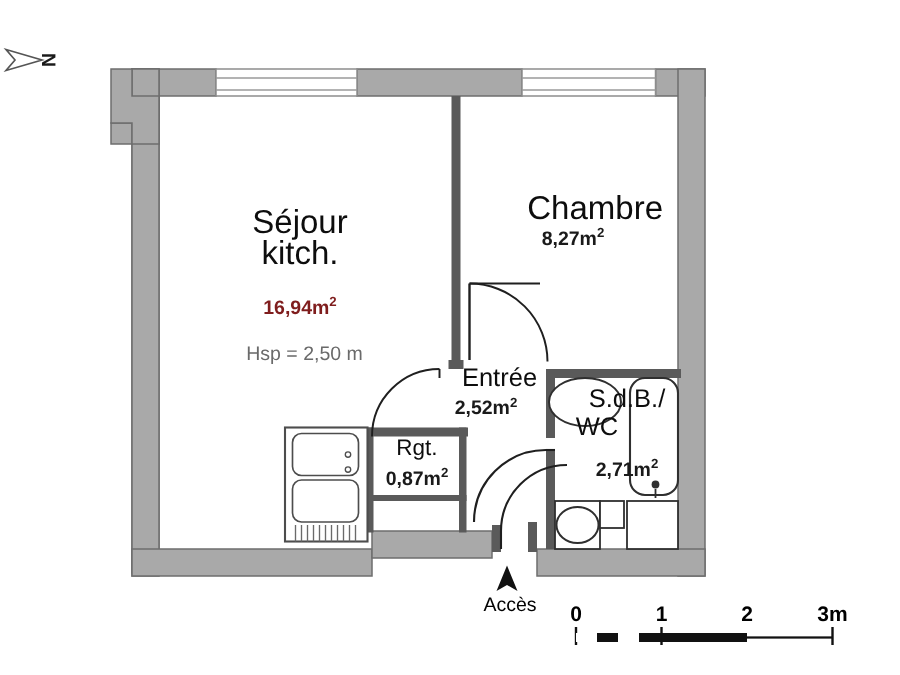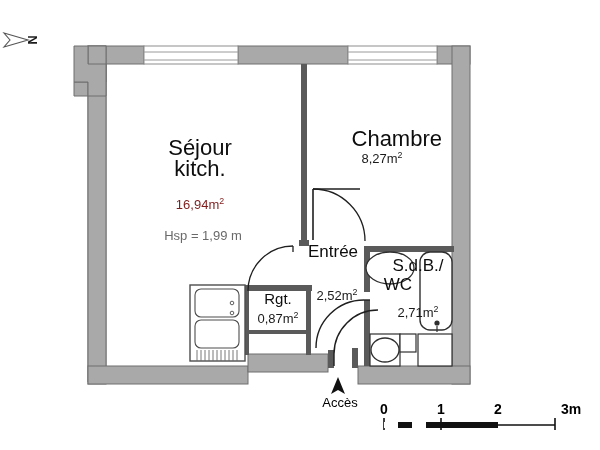--- a/index.html
+++ b/index.html
@@ -42,20 +42,21 @@
   }
   .room-name.small {
     font-size: 17px;
   }
   .room-name.tiny {
     font-size: 15px;
   }
   .room-area {
     font-size: 13px;
     color: #1a1a1a;
+    font-weight: bold;
   }
   .room-area.faint {
     color: #7f1d1d;
   }
   .room-hsp {
     font-size: 13px;
     color: #6a6a6a;
   }
   .acces-label {
     font-size: 13px;
@@ -232,43 +233,43 @@
 
   </svg>
 
   <div class="lbl north-label" style="left:24px; top:33px; width:16px;">N</div>
 
   <div class="lbl room-name" style="left:140px; top:136px; width:120px;">Séjour</div>
   <div class="lbl room-name" style="left:140px; top:157px; width:120px;">kitch.</div>
   <div class="lbl room-area faint" style="left:140px; top:197px; width:120px;">
     <span>16,94m</span><span class="sup">2</span>
   </div>
-  <div class="lbl room-hsp" style="left:128px; top:229px; width:150px;">Hsp = 1,99 m</div>
+  <div class="lbl room-hsp" style="left:128px; top:229px; width:150px;">Hsp = 2,50 m</div>
 
   <div class="lbl room-name" style="left:322px; top:127px; width:120px;text-align:right;">Chambre</div>
   <div class="lbl room-area" style="left:322px; top:151px; width:120px;">
     <span>8,27m</span><span class="sup">2</span>
   </div>
 
   <div class="lbl room-name small" style="left:288px; top:243px; width:90px;">Entrée</div>
-  <div class="lbl room-area" style="left:292px; top:264px; width:90px;margin-top:24px;">
+  <div class="lbl room-area" style="left:279px; top:264px; width:90px;">
     <span>2,52m</span><span class="sup">2</span>
   </div>
 
   <div class="lbl room-name small" style="left:370px; top:257px; width:96px;">S.d.B./</div>
   <div class="lbl room-name small" style="left:350px; top:276px; width:96px;">WC</div>
   <div class="lbl room-area" style="left:370px; top:305px; width:96px;">
     <span>2,71m</span><span class="sup">2</span>
   </div>
 
   <div class="lbl room-name tiny" style="left:242px; top:291px; width:72px;">Rgt.</div>
   <div class="lbl room-area" style="left:242px; top:311px; width:72px;">
     <span>0,87m</span><span class="sup">2</span>
   </div>
 
   <div class="lbl acces-label" style="left:305px; top:396px; width:70px;">Accès</div>
 
   <div class="lbl scale-num" style="left:374px; top:402px; width:20px;">0</div>
   <div class="lbl scale-num" style="left:431px; top:402px; width:20px;">1</div>
   <div class="lbl scale-num" style="left:488px; top:402px; width:20px;">2</div>
-  <div class="lbl scale-num" style="left:554px; top:402px; width:34px;text-align:center;">3m</div>
+  <div class="lbl scale-num" style="left:538px; top:402px; width:34px;text-align:center;">3m</div>
 
 </div>
 
 </body></html>

